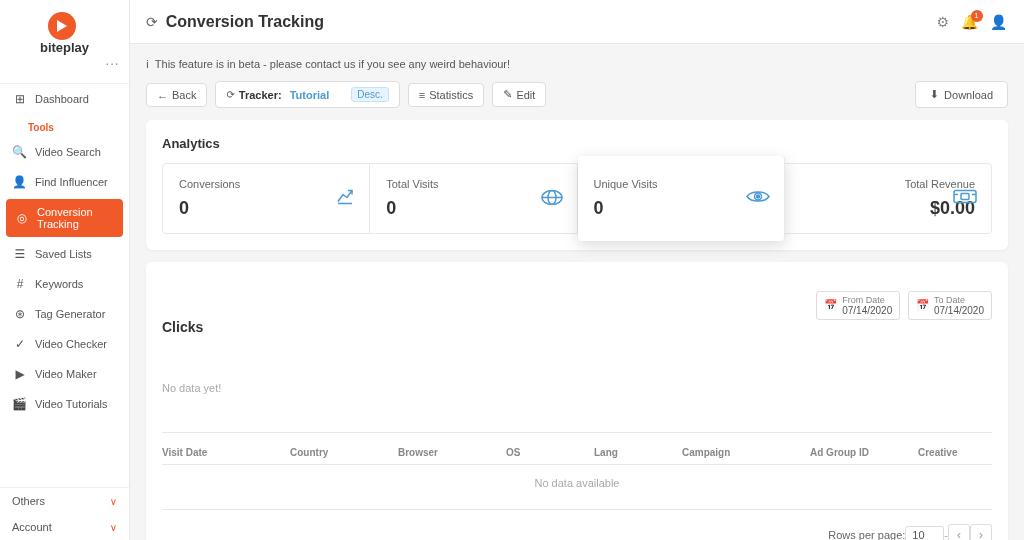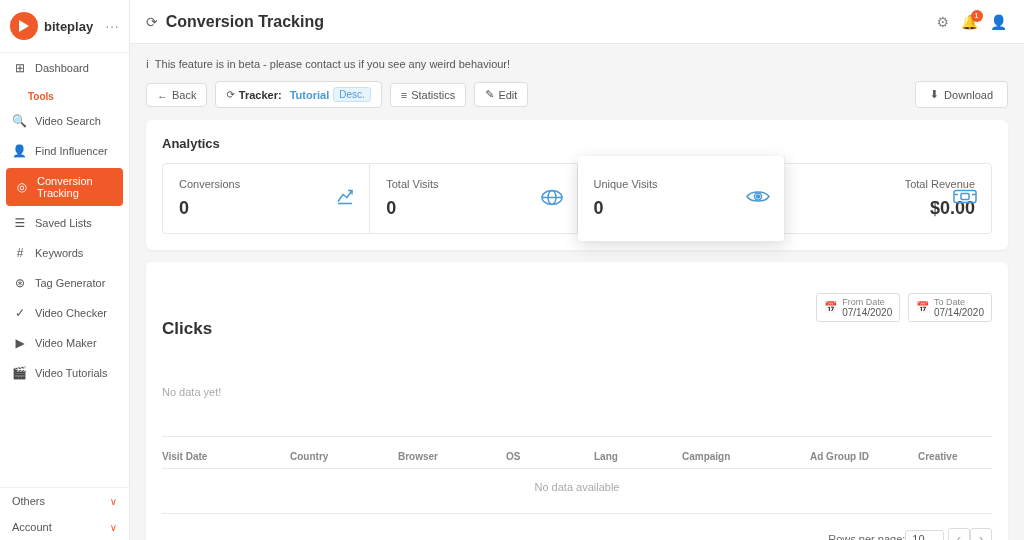--- a/index.html
+++ b/index.html
@@ -1,20 +1,20 @@
 <!DOCTYPE html>
 <html><head>
   <meta charset="utf-8">
   <style>
     * { box-sizing: border-box; margin: 0; padding: 0; }
     body { font-family: -apple-system, BlinkMacSystemFont, 'Segoe UI', sans-serif; background: #f0f0f0; display: flex; height: 540px; width: 1024px; overflow: hidden; font-size: 12px; }
 
     
     .sidebar { width: 130px; background: #fff; border-right: 1px solid #e8e8e8; display: flex; flex-direction: column; flex-shrink: 0; }
-    .sidebar-logo { display: flex; align-items: center; padding: 12px 10px; border-bottom: 1px solid #f0f0f0; }
+    .sidebar-logo { display: flex; align-items: center; padding: 12px 10px; border-bottom: 1px solid #f0f0f0; flex-direction: column; }
     .logo-icon { width: 28px; height: 28px; background: #f05a28; border-radius: 50%; display: flex; align-items: center; justify-content: center; color: white; font-weight: bold; font-size: 11px; margin-right: 6px; }
     .logo-text { font-size: 13px; font-weight: 700; color: #333; }
     .sidebar-dots { margin-left: auto; color: #999; font-size: 14px; cursor: pointer; }
 
     .sidebar-section-label { font-size: 10px; color: #f05a28; padding: 8px 28px 4px; font-weight: 600; }
     .sidebar-item { display: flex; align-items: center; padding: 7px 12px; color: #555; cursor: pointer; font-size: 11px; }
     .sidebar-item.active { background: #f05a28; color: white; border-radius: 4px; margin: 2px 6px; padding: 7px 8px; }
     .sidebar-item .s-icon { width: 16px; height: 16px; margin-right: 7px; display: flex; align-items: center; justify-content: center; font-size: 12px; }
     .sidebar-item .s-label { flex: 1; }
     .sidebar-item .s-arrow { font-size: 10px; color: #f05a28; }
@@ -55,21 +55,21 @@
     .metric-card:last-child { border-right: none; text-align: right; }
     .metric-card.highlighted { background: #fff; box-shadow: 0 4px 16px rgba(0,0,0,0.15); z-index: 10; border-radius: 4px; margin-top: -8px; margin-bottom: -8px; padding-top: 22px; padding-bottom: 22px; }
     .metric-label { font-size: 11px; color: #666; margin-bottom: 8px; }
     .metric-value { font-size: 18px; font-weight: 600; color: #333; }
     .metric-icon { position: absolute; right: 14px; top: 50%; transform: translateY(-50%); color: #4a9ad4; font-size: 18px; }
     .metric-card.highlighted .metric-icon { top: 50%; }
 
     
     .clicks-section { background: #fff; border-radius: 6px; padding: 14px 16px; box-shadow: 0 1px 3px rgba(0,0,0,0.05); }
     .clicks-header { display: flex; align-items: center; justify-content: space-between; margin-bottom: 8px; }
-    .clicks-title { font-size: 17px; font-weight: 600; color: #333; margin-top: 43px; }
+    .clicks-title { font-size: 14px; font-weight: 600; color: #333; margin-top: 43px; }
     .date-filters { display: flex; align-items: center; gap: 8px; }
     .date-filter { display: flex; align-items: center; gap: 4px; font-size: 10px; color: #555; border: 1px solid #ddd; border-radius: 3px; padding: 3px 7px; background: #fff; }
     .date-label { color: #888; font-size: 9px; display: block; }
 
     .chart-area { height: 90px; display: flex; align-items: center; border-bottom: 1px solid #e8e8e8; margin-bottom: 8px; }
     .no-data-text { color: #aaa; font-size: 11px; }
 
     
     .table-section { margin-top: 0; }
     .table-header { display: grid; grid-template-columns: 120px 100px 100px 80px 80px 120px 100px 100px 100px; gap: 8px; padding: 6px 0; border-bottom: 1px solid #e8e8e8; }
@@ -179,21 +179,21 @@
     <div class="toolbar">
       <div class="toolbar-left">
         <button class="toolbar-btn">
           <span>←</span>
           <span>Back</span>
         </button>
         <button class="toolbar-btn">
           <span style="font-size:10px;">⟳</span>
           <span class="tracker-label">Tracker:</span>
           <span class="tracker-name" style="margin-left:4px;">Tutorial</span>
-          <span class="desc-badge" style="margin-left:0;">Desc.</span>
+          <span class="desc-badge" style="margin-left:18px;">Desc.</span>
         </button>
         <button class="toolbar-btn">
           <span>≡</span>
           <span>Statistics</span>
         </button>
         <button class="toolbar-btn">
           <span>✎</span>
           <span>Edit</span>
         </button>
       </div>

